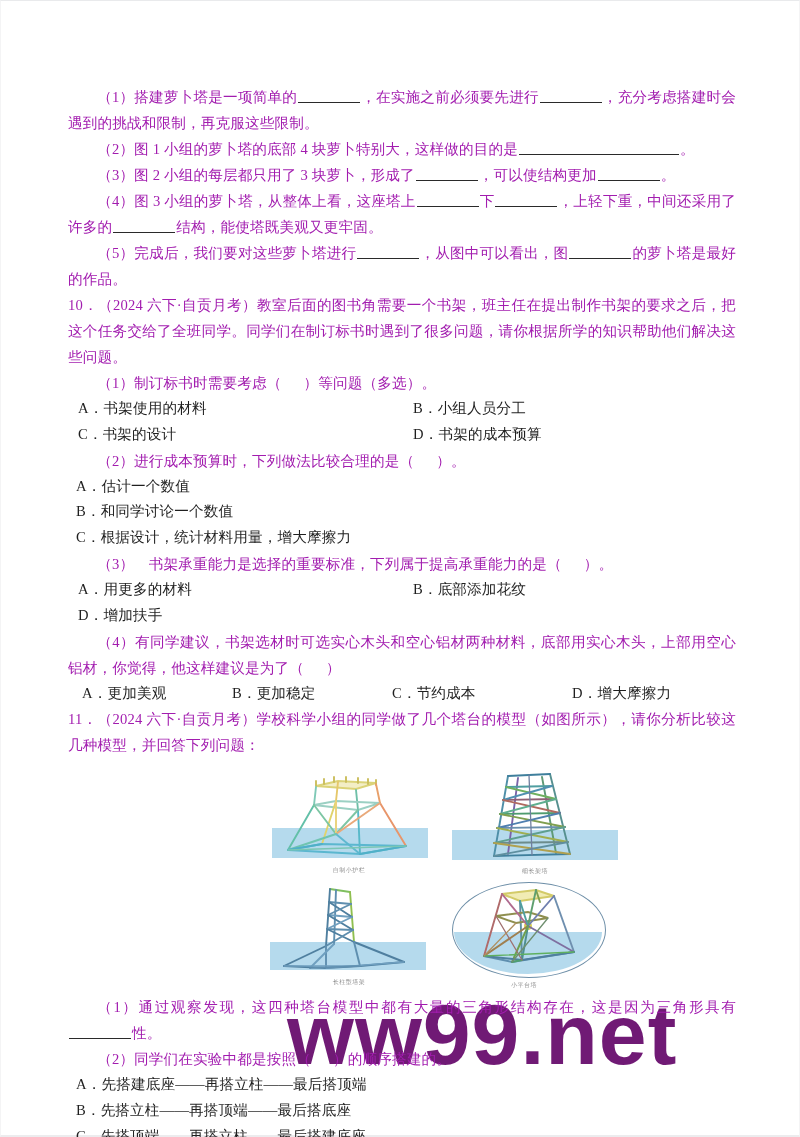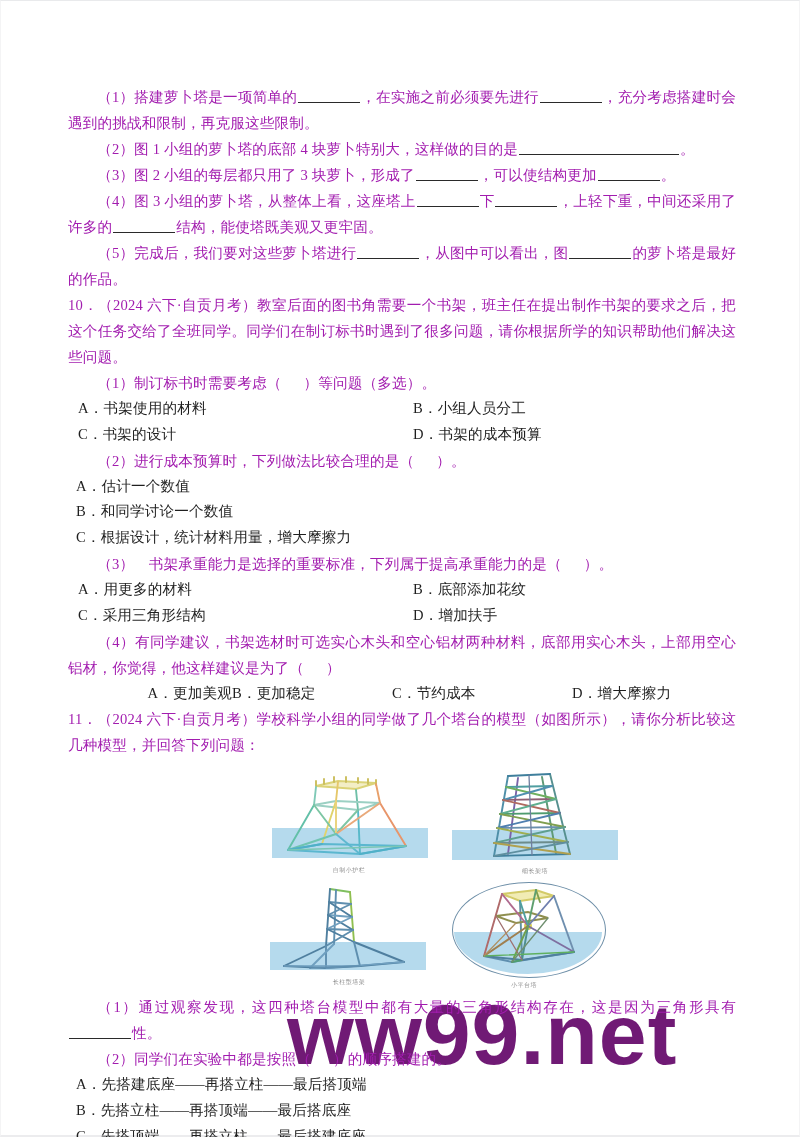--- a/index.html
+++ b/index.html
@@ -78,21 +78,21 @@
     color: #1f1f1f;
     letter-spacing: 0.15px;
   }
   .opt-row .opt {
     white-space: nowrap;
   }
   .opt-row.two-col .opt:nth-child(1) { width: 335px; padding-left: 10px; }
   .opt-row.two-col .opt:nth-child(2) { width: 320px; }
   .opt-row.one-col .opt { padding-left: 8px; }
   .opt-row.four-col { justify-content: flex-start; }
-  .opt-row.four-col .opt:nth-child(1) { width: 150px; padding-left: 14px; text-align: right; }
+  .opt-row.four-col .opt:nth-child(1) { width: 150px; padding-left: 14px; }
   .opt-row.four-col .opt:nth-child(2) { width: 160px; }
   .opt-row.four-col .opt:nth-child(3) { width: 180px; }
   .opt-row.four-col .opt:nth-child(4) { width: 160px; }
 
   .blank-s { display:inline-block; border-bottom:1px solid #2a2a2a; width:62px; height:14px; vertical-align:-1px; margin:0 1px; }
   .blank-l { display:inline-block; border-bottom:1px solid #2a2a2a; width:160px; height:14px; vertical-align:-1px; margin:0 1px; }
   .paren-gap { display:inline-block; width:22px; }
 
   
   #figures {
@@ -182,21 +182,20 @@
     <span class="opt">C．根据设计，统计材料用量，增大摩擦力</span>
   </div>
 
   <p class="para indent"><span>（3）　书架承重能力是选择的重要标准，下列属于提高承重能力的是（</span><span class="paren-gap"></span><span>）。</span></p>
 
   <div class="opt-row two-col">
     <span class="opt">A．用更多的材料</span>
     <span class="opt">B．底部添加花纹</span>
   </div>
   <div class="opt-row two-col">
-    <span class="opt">C．采用三角形结构</span>
     <span class="opt">D．增加扶手</span>
   </div>
 
   <p class="para indent"><span>（4）有同学建议，书架选材时可选实心木头和空心铝材两种材料，底部用实心木头，上部用空心铝材，你觉得，他这样建议是为了（</span><span class="paren-gap"></span><span>）</span></p>
 
   <div class="opt-row four-col">
     <span class="opt">A．更加美观</span>
     <span class="opt">B．更加稳定</span>
     <span class="opt">C．节约成本</span>
     <span class="opt">D．增大摩擦力</span>

